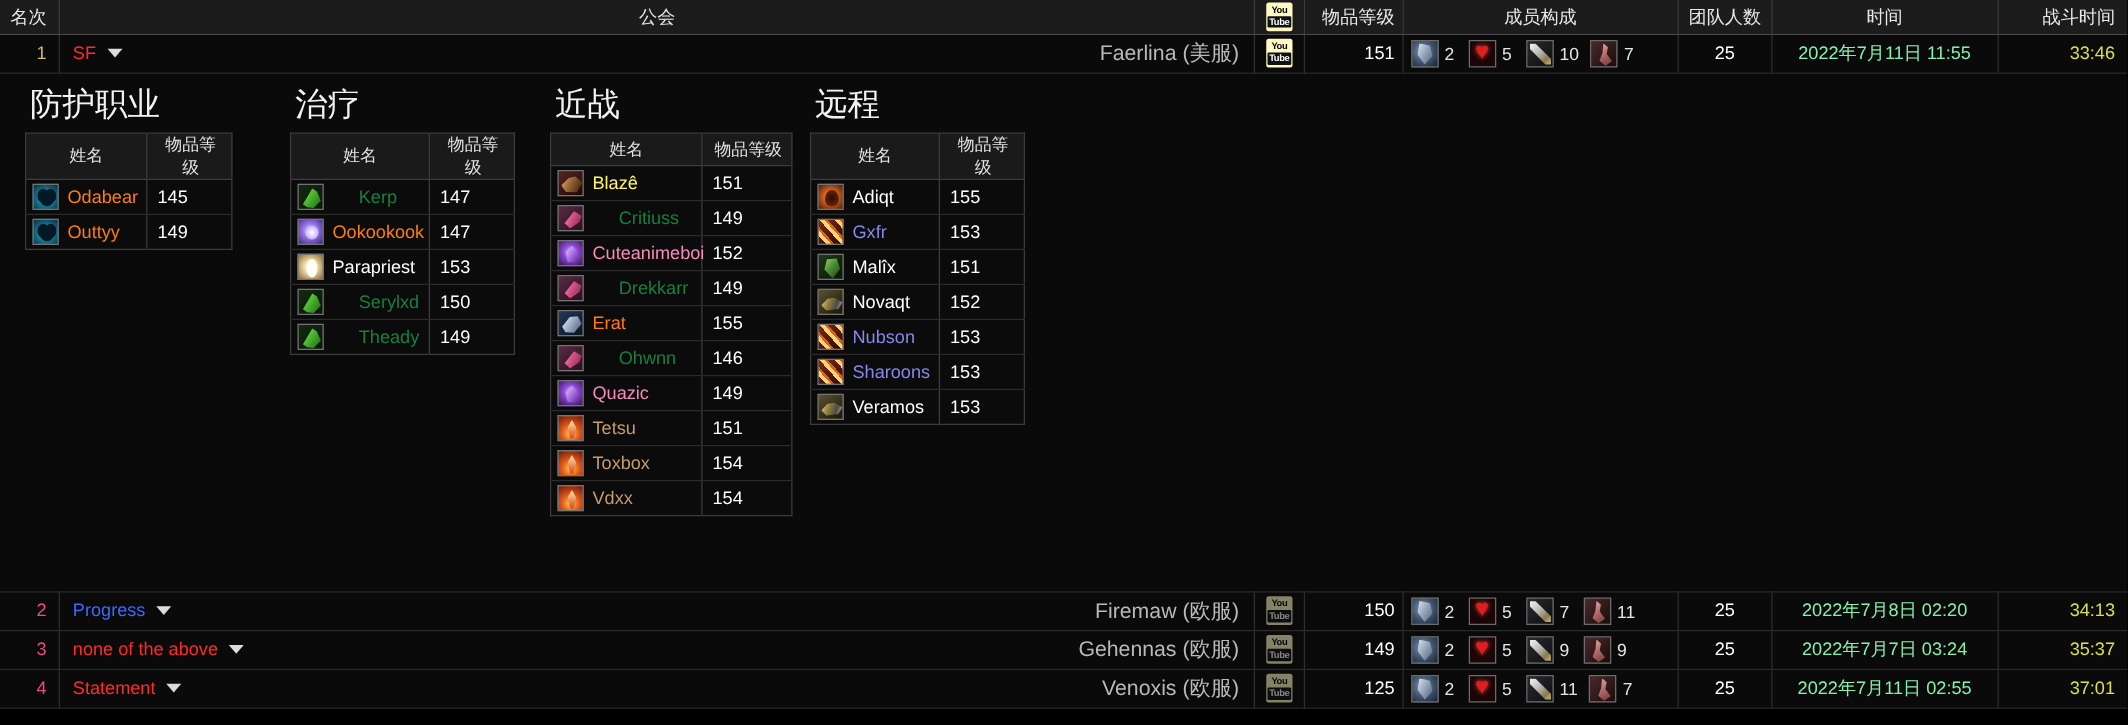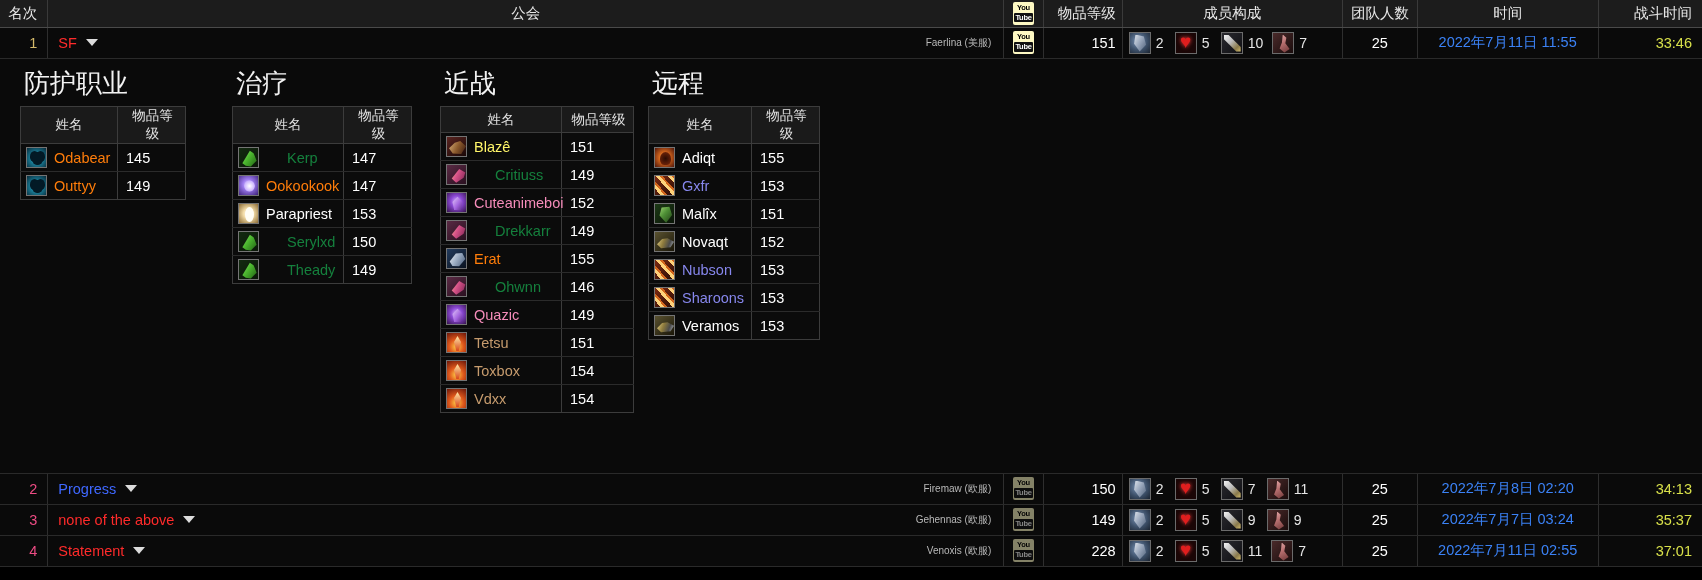--- a/index.html
+++ b/index.html
@@ -69,21 +69,21 @@
   .caret {
     width: 0; height: 0;
     border-left: 6px solid transparent;
     border-right: 6px solid transparent;
     border-top: 7px solid #dcdcdc;
     display: inline-block;
   }
   .guild-right {
     position: absolute; right: 6px; top: 0; height: 30px;
     display: flex; align-items: center;
-    color: #b9b9b9; font-size: 10px;
+    color: #b9b9b9; font-size: 17px;
   }
 
   
   .yt-icon {
     display: inline-block; width: 21px; height: 23px;
     background: #fef9c3; border-radius: 2px;
     position: relative; vertical-align: middle;
   }
   .yt-icon .yt-top, .yt-icon .yt-bot {
     position: absolute; left: 0; width: 21px;
@@ -130,21 +130,21 @@
   .ico-ranged::after {
     content: ""; position: absolute; left: 4px; top: 2px;
     width: 13px; height: 18px;
     background: linear-gradient(150deg, #e9b0b0 0%, #b87070 45%, #6b3434 100%);
     clip-path: polygon(42% 0%, 70% 18%, 62% 48%, 95% 80%, 55% 100%, 18% 78%, 36% 44%);
   }
 
   .ilvl-val { color: #ffffff; }
   .dur-val  { color: #d8e04a; }
   .size-val { color: #ffffff; }
-  .time-val { color: #3b82f6; }
+  .time-val { color: #86efac; }
 
   
   .detail-row td {
     background: #000000; padding: 0; border-right: none;
     border-bottom: 1px solid #2a2a2a;
   }
   .roster {
     display: flex; align-items: flex-start;
     padding: 6px 0 10px 14px; gap: 0;
     height: 414px;
@@ -680,21 +680,21 @@
         <td class="c-guild">
           <div class="guild-cell">
             <span class="guild-left">
               <span class="guild-name gn-red">Statement</span>
               <span class="caret"></span>
             </span>
             <span class="guild-right">Venoxis (欧服)</span>
           </div>
         </td>
         <td class="c-yt"><span class="yt-icon yt-dim"><span class="yt-top">You</span><span class="yt-bot">Tube</span></span></td>
-        <td class="c-ilvl"><span class="ilvl-val">228</span></td>
+        <td class="c-ilvl"><span class="ilvl-val">125</span></td>
         <td class="c-comp">
           <span class="comp">
             <span class="comp-group">
               <span class="role-ico ico-tank"></span>
               <span class="comp-num">2</span>
             </span>
             <span class="comp-group">
               <span class="role-ico ico-heal"></span>
               <span class="comp-num">5</span>
             </span>

